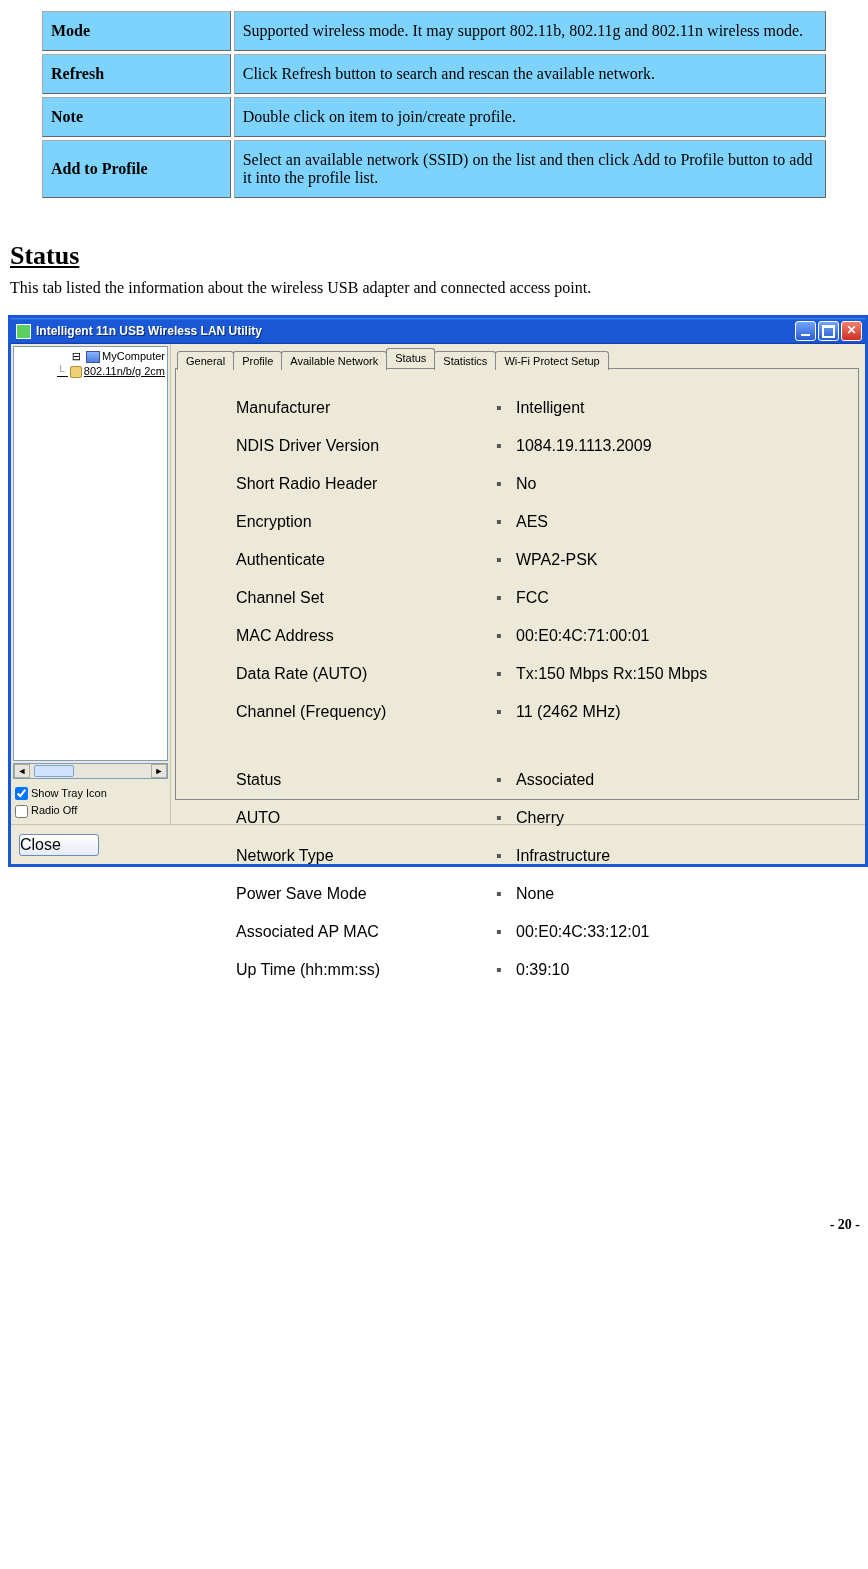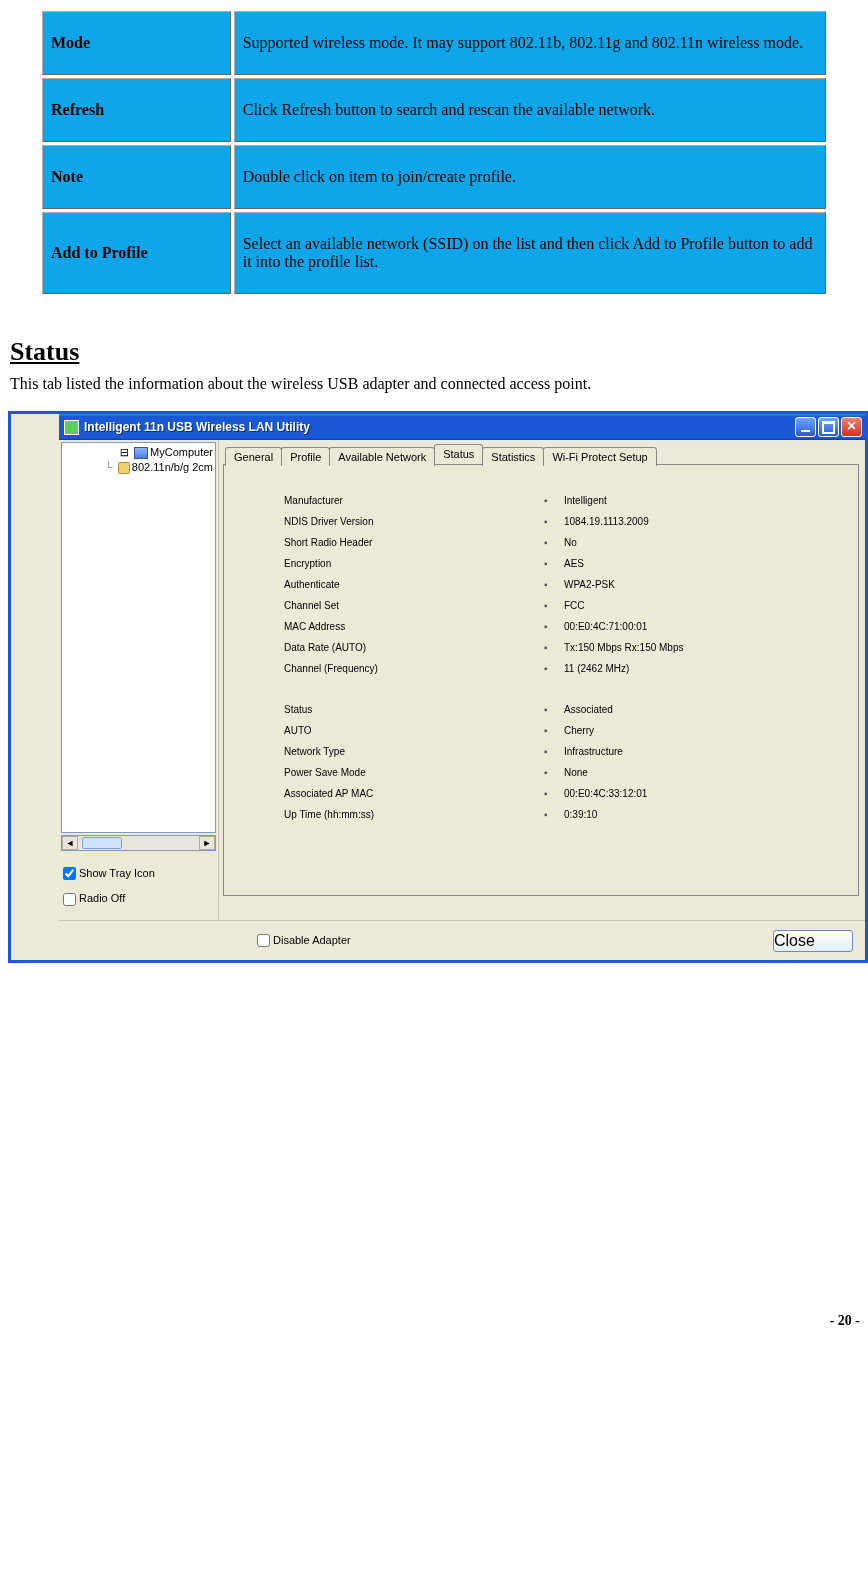--- a/index.html
+++ b/index.html
@@ -15,44 +15,43 @@
   .doc-table {
     width: 790px;
     border-collapse: separate;
     border-spacing: 3px;
     margin: 0 auto 40px auto;
   }
   .doc-table td {
     border: 1px solid #aaa;
     border-right-color: #666;
     border-bottom-color: #666;
-    padding: 22px 8px;
+    padding: 10px 8px;
     vertical-align: middle;
-    background: #0ea5e9;
+    background: #7dd3fc;
   }
   .doc-table td.lbl { width: 188px; font-weight: bold; }
   .doc-table td.desc { width: 590px; }
   .section-heading {
     font-size: 26px;
     font-weight: bold;
     text-decoration: underline;
     margin: 40px 0 8px 2px;
   }
   .section-desc { margin: 0 0 18px 2px; }
 
   
   .xp-window {
     width: 860px;
     border: 3px solid #1a58d6;
     background: #ece9d8;
     font-family: Tahoma, Arial, sans-serif;
     font-size: 11px;
     color: #000;
     margin: 0 auto;
-    padding-left: 48px;
   }
   .xp-titlebar {
     background: linear-gradient(to bottom,#3b8cff 0%,#1a58d6 8%,#1a58d6 92%,#0d3aa0 100%);
     height: 26px;
     display: flex;
     align-items: center;
     padding: 0 3px 0 5px;
     color: #fff;
     font-weight: bold;
     font-size: 12px;
@@ -99,47 +98,47 @@
   }
   .tree-view {
     flex:1; background:#fff; border:1px solid #7e9db9;
     margin:2px; padding:2px 2px; font-size:11px;
     overflow:hidden;
     color:#000;
   }
   .tree-line { white-space:nowrap; padding:1px 0;text-align:right;}
   .tree-line.root::before{content:"⊟ ";}
   .tree-line .pc-ico{display:inline-block;width:14px;height:12px;background:linear-gradient(#8cb4ff,#4a80e0);border:1px solid #405090;vertical-align:middle;margin:0 2px;}
-  .tree-line.child{padding-left:14px;}
+  .tree-line.child{padding-left:14px;text-decoration:underline;}
   .tree-line.child::before{content:"└ ";color:#888;}
   .tree-line .net-ico{display:inline-block;width:12px;height:12px;background:#f0d070;border:1px solid #b09030;border-radius:2px;vertical-align:middle;margin:0 2px;}
   .tree-scroll{
     height:16px;border:1px solid #7e9db9;margin:0 2px 2px 2px;
     background:#e8e6dc;display:flex;align-items:center;
   }
   .tree-scroll .arr{width:16px;height:14px;background:#e8e6dc;border:1px solid #b0ac98;text-align:center;font-size:9px;line-height:12px;}
   .tree-scroll .thumb{height:12px;width:40px;background:#cfe3ff;border:1px solid #7ea0d8;border-radius:2px;margin:0 4px;}
   .tree-chk{padding:2px 4px;font-size:11px;}
-  .tree-chk label{display:block;margin:12px 0;}
+  .tree-chk label{display:block;margin:4px 0;}
   .tree-chk input{margin:0 3px 0 0;vertical-align:middle;}
 
   .tab-area{flex:1;padding:4px 6px 4px 4px;position:relative;}
   .tabrow{display:flex;align-items:flex-end;font-size:11px;margin-left:2px;text-align:center;}
   .tab{
     padding:3px 8px;border:1px solid #888;border-bottom:none;
     background:#ece9d8;position:relative;margin-right:-1px;
     border-radius:3px 3px 0 0;
   }
   .tab.active{background:#ece9d8;z-index:2;padding-bottom:4px;}
   .tab.inactive{background:#ece9d8;top:2px;}
   .tab-body{
     border:1px solid #888;background:#ece9d8;
     height:432px;padding:30px 20px 10px 60px;
   }
-  .status-grid{display:grid;grid-template-columns:260px 20px auto;font-size:10px;row-gap:10px;}
+  .status-grid{display:grid;grid-template-columns:260px 20px auto;font-size:16px;row-gap:20px;}
   .status-grid .sep{color:#555;}
   .status-grid .gap{grid-column:1/4;height:10px;}
 
   .bottom-bar{
     height:40px;display:flex;align-items:center;
     border-top:1px solid #c8c4b0;padding:4px 8px;
   }
   .bottom-bar .col{flex:1;font-size:11px;}
   .bottom-bar input{margin:0 3px 0 0;vertical-align:middle;}
   .xp-btn{
@@ -260,20 +259,17 @@
             <div class="sep">▪</div>
             <div>00:E0:4C:33:12:01</div>
           <div>Up Time (hh:mm:ss)</div>
             <div class="sep">▪</div>
             <div>0:39:10</div>
         </div>
       </div>
     </div>
   </div>
   <div class="bottom-bar">
-    <div class="col">
-      <label style="margin-left:190px;"><input type="checkbox" style=""><span>Disable Adapter</span></label>
-    </div>
     <div class="xp-btn">Close</div>
   </div>
 </div>
 
 <div class="page-num">- 20 -</div>
 
 </body></html>

